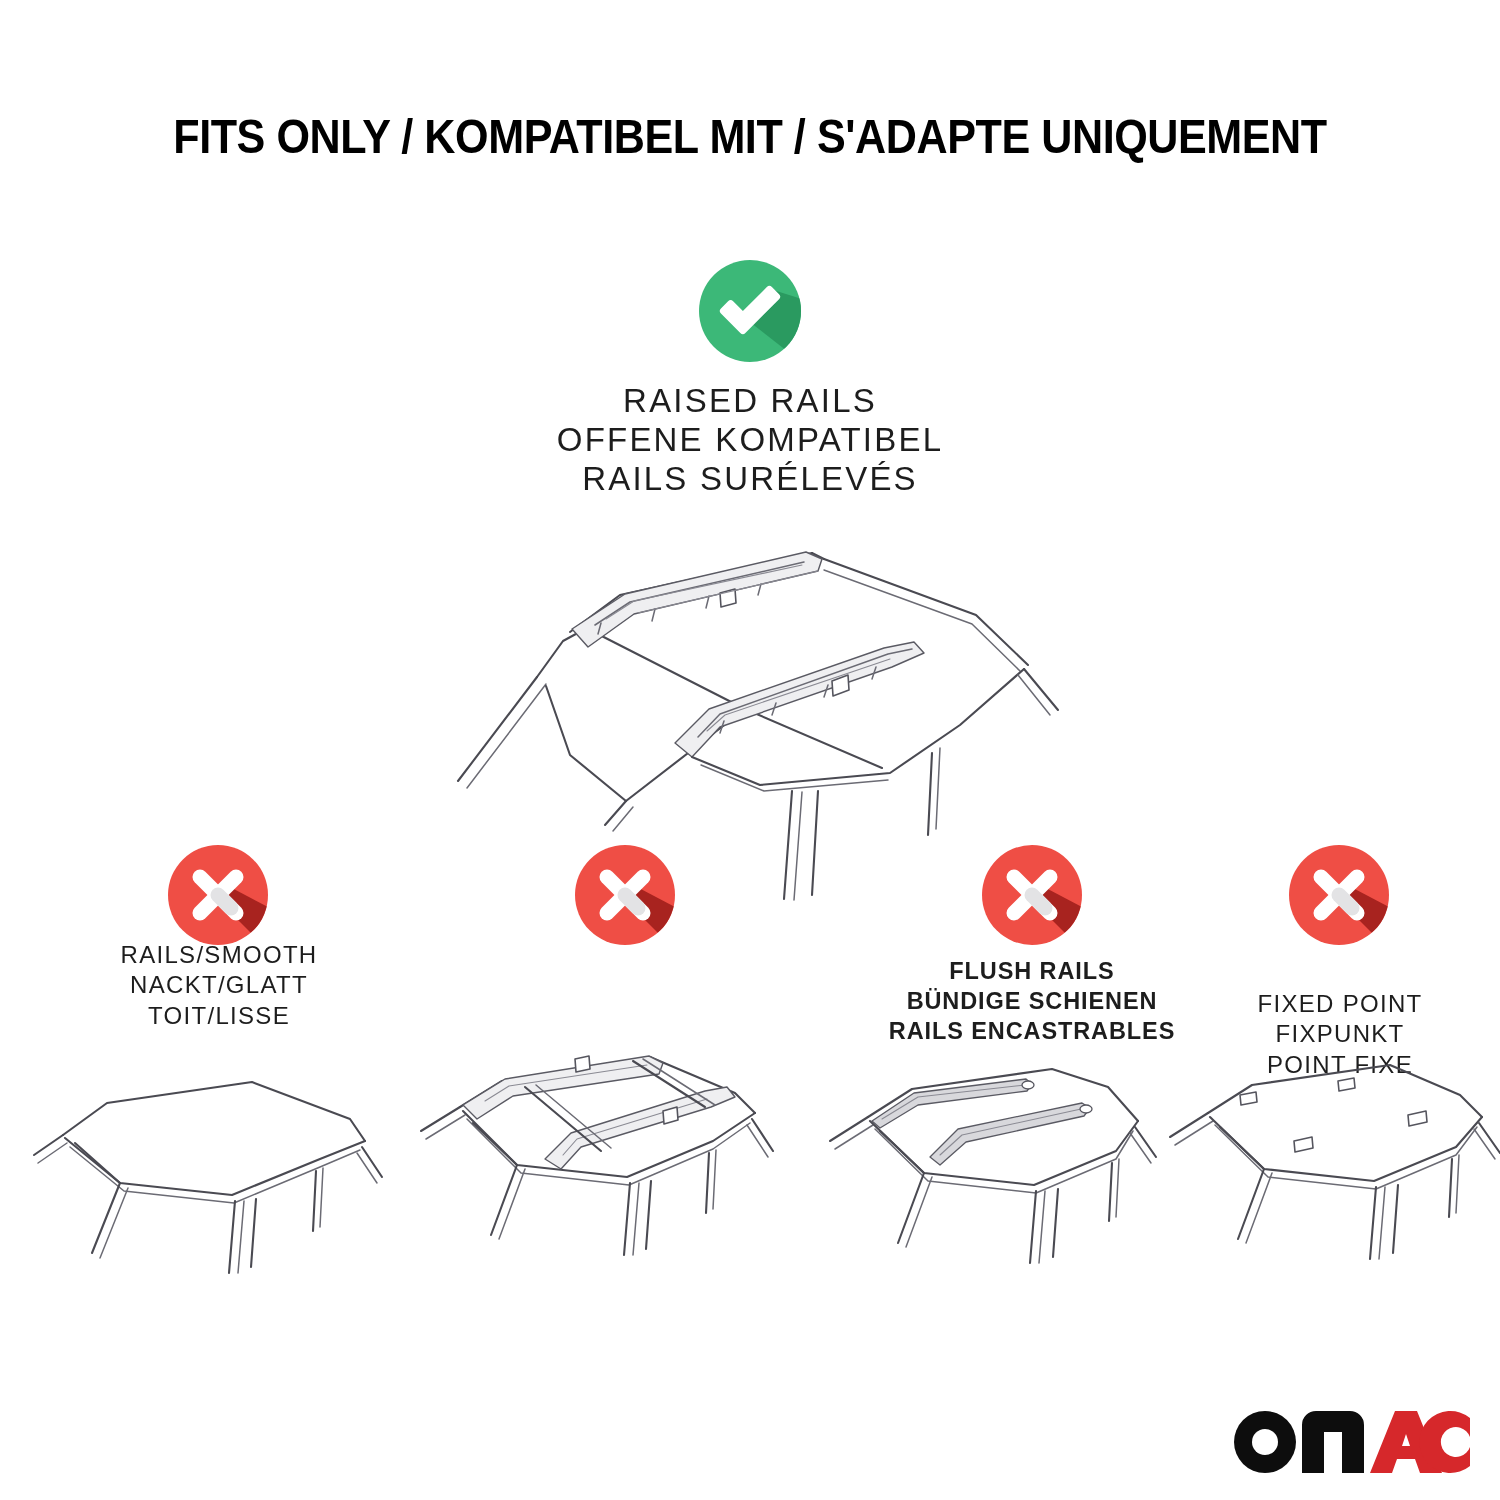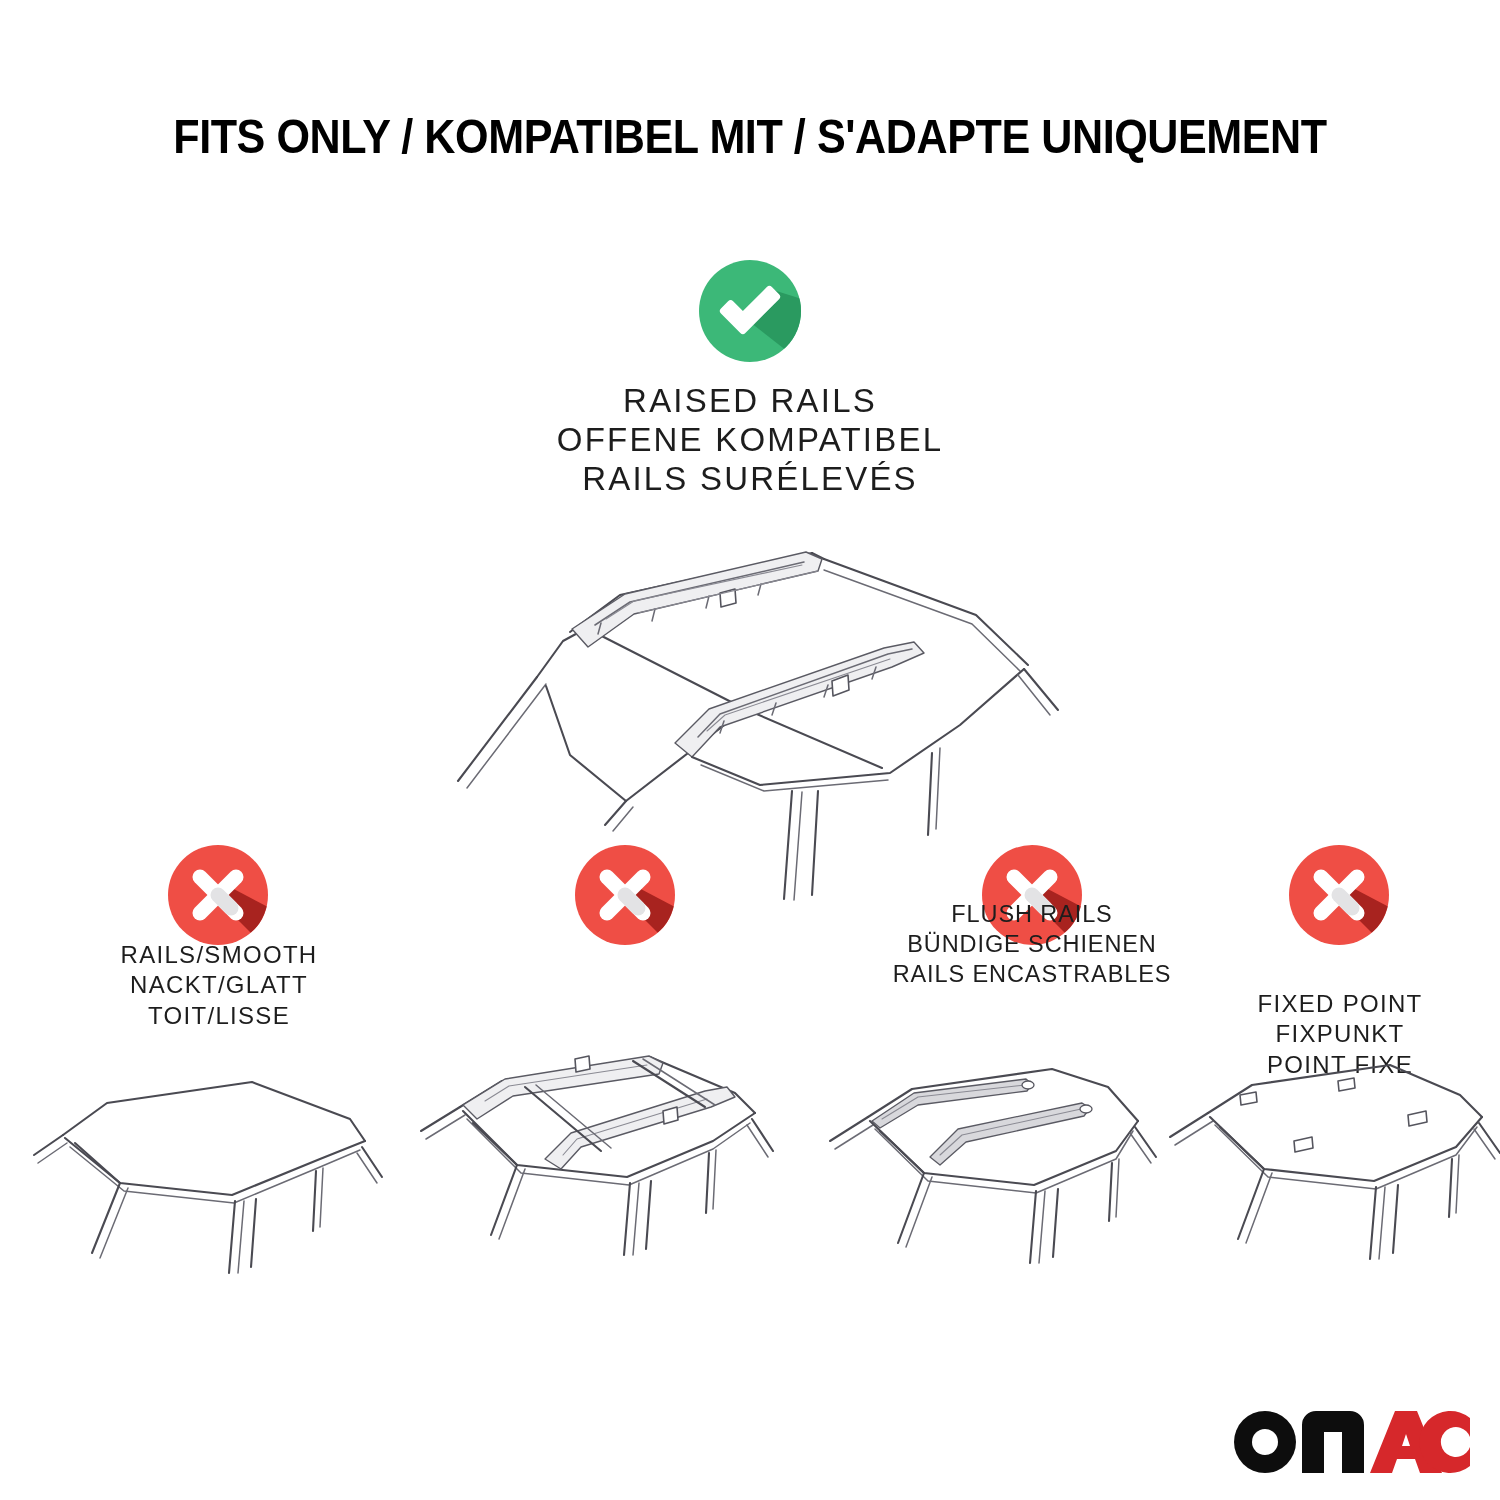--- a/index.html
+++ b/index.html
@@ -64,21 +64,21 @@
   }
   .label-ok div{display:block;}
 
   .label-sm{
     font-size:24px;
     letter-spacing:1.3px;
     line-height:1.27;
   }
   .label-c1{left:24px;width:390px;top:940px;}
   .label-c2{left:395px;width:465px;top:940px;}
-  .label-c3{left:862px;width:340px;top:900px;}
+  .label-c3{left:862px;width:340px;top:957px;font-weight:bold;}
   .label-c4{left:1215px;width:250px;top:989px;}
   .label-c2 { font-size:23px; letter-spacing:0.9px;}
   .label-c3 { font-size:23.5px; letter-spacing:0.9px;}
 
   
   .illus{position:absolute;}
   .illus svg{display:block;overflow:visible;}
   .ln{fill:none;stroke:#4a4a52;stroke-width:2.1;stroke-linecap:round;stroke-linejoin:round;}
   .ln-thin{fill:none;stroke:#6b6b74;stroke-width:1.5;stroke-linecap:round;stroke-linejoin:round;}
   .ln-hair{fill:none;stroke:#8a8a93;stroke-width:1.1;stroke-linecap:round;stroke-linejoin:round;}

